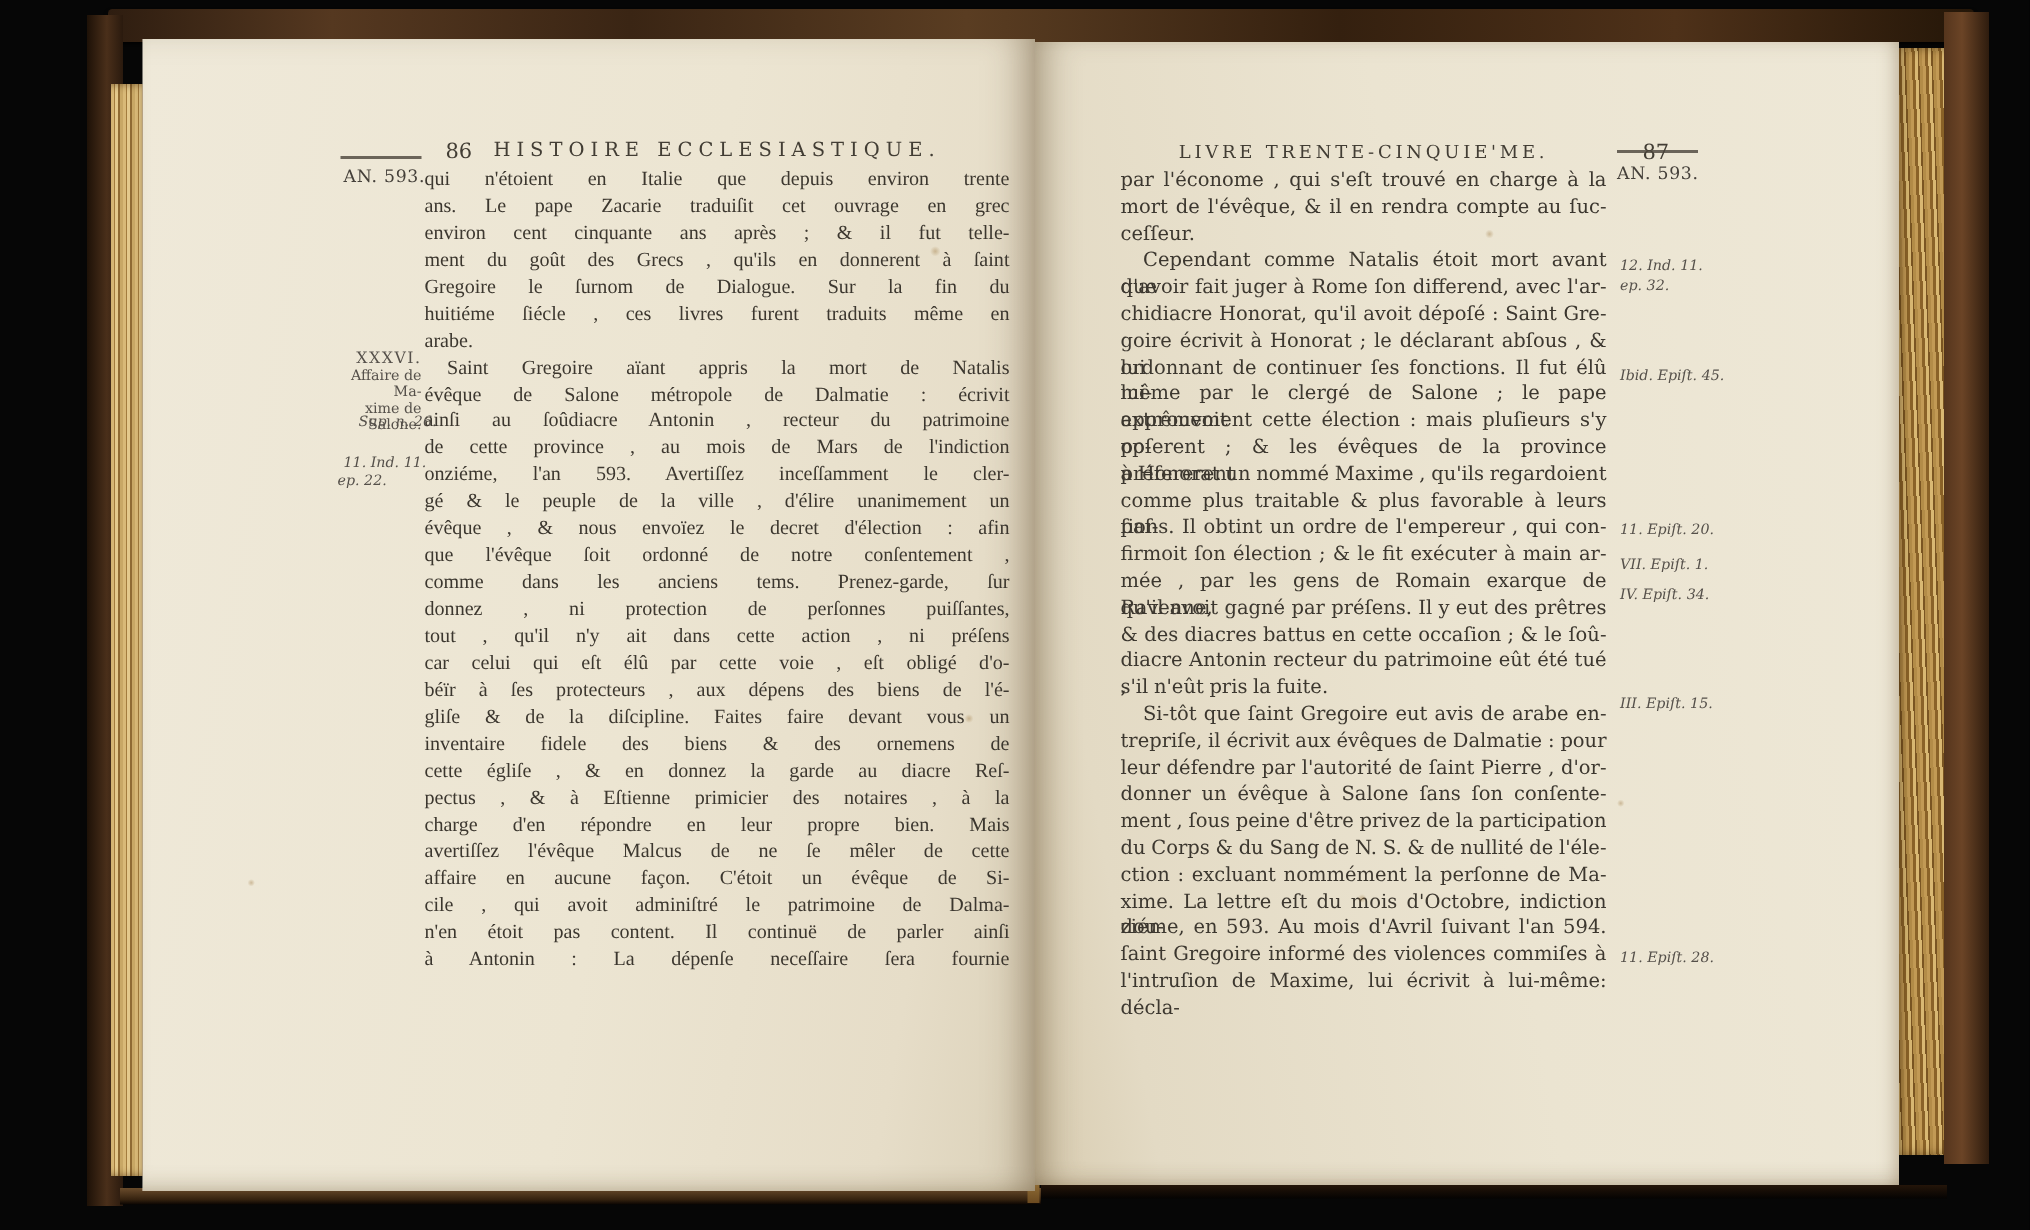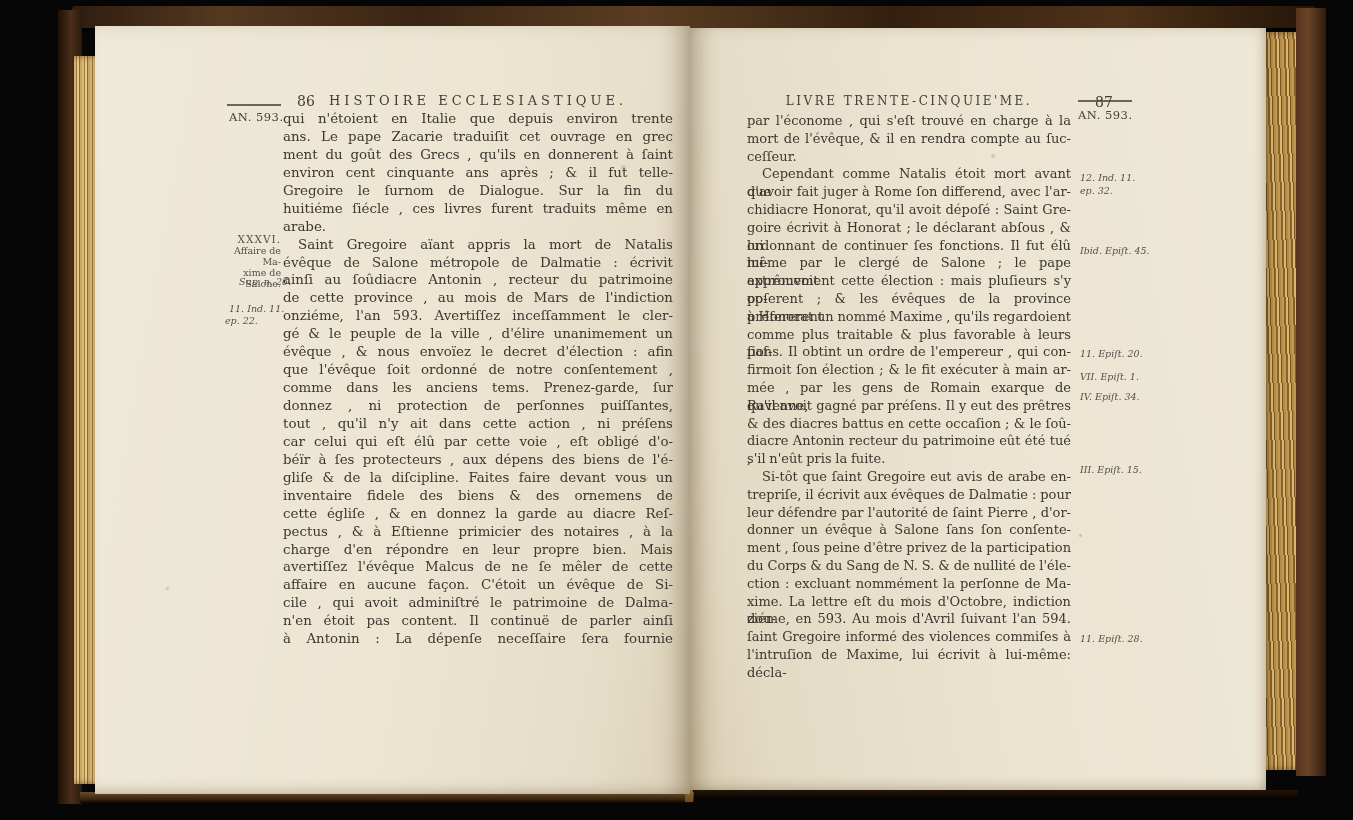--- a/index.html
+++ b/index.html
@@ -36,21 +36,21 @@
     box-shadow:inset -20px 0 26px -14px rgba(90,68,38,.5), inset 0 -10px 14px -10px rgba(110,85,50,.35);}
   .page.right{left:632px;top:24px;width:576px;height:762px;
     background:linear-gradient(260deg,#eee8d7 0%,#ebe4d1 50%,#e3dac4 88%,#d9cdb2 99%);
     box-shadow:inset 18px 0 24px -13px rgba(90,68,38,.48), inset -9px 0 12px -7px rgba(120,95,60,.4), inset 0 -10px 14px -10px rgba(110,85,50,.3);}
   .page-header{position:absolute;height:18px;}
   .running-title{display:block;text-align:center;font-size:13px;letter-spacing:4px;color:#423d34;}
   .running-title.rt{font-size:12px;letter-spacing:2.5px;}
   .pagenum{position:absolute;top:0;font-size:14px;color:#423d34;}
 
   .body-text{position:absolute;color:#3c372f;}
-  .body-text.lt{left:188px;top:84px;width:390px;font-size:13.4px;}
+  .body-text.lt{left:188px;top:84px;width:390px;font-size:13.4px;font-family:Liberation Serif, serif;}
   .body-text.rt{left:57px;top:84px;width:324px;font-size:13px;}
   .tline{line-height:17.95px;height:17.95px;white-space:normal;
     text-align:justify;text-align-last:justify;-moz-text-align-last:justify;word-spacing:-0.4px;}
   .body-text.rt .tline{line-height:17.8px;height:17.8px;}
   .para.indent .tline:first-child{text-indent:15px;}
   .para.ends .tline:last-child{text-align-last:left;-moz-text-align-last:left;}
 
   
   .mnote{position:absolute;color:#55504a;font-size:9.5px;line-height:11px;}
   .mnote.it{font-style:italic;}
@@ -93,22 +93,22 @@
         <div>xime de Salone.</div>
       </div>
       <div class="mnote it" style="left:144px;top:250px">Sup. n. 26.</div>
       <div class="mnote it" style="left:134px;top:277px">11. Ind. 11.</div>
       <div class="mnote it" style="left:130px;top:289px">ep. 22.</div>
 
       <div class="body-text lt">
           <div class="para ends">
             <div class="tline">qui n'étoient en Italie que depuis environ trente</div>
             <div class="tline">ans. Le pape Zacarie traduiſit cet ouvrage en grec</div>
+            <div class="tline">environ cent cinquante ans après ; &amp; il fut telle-</div>
             <div class="tline">ment du goût des Grecs , qu'ils en donnerent à ſaint</div>
-            <div class="tline">environ cent cinquante ans après ; &amp; il fut telle-</div>
             <div class="tline">Gregoire le ſurnom de Dialogue.  Sur la fin du</div>
             <div class="tline">huitiéme ſiécle , ces livres furent traduits même en</div>
             <div class="tline">arabe.</div>
           </div>
           <div class="para indent">
             <div class="tline">Saint Gregoire aïant appris la mort de Natalis</div>
             <div class="tline">évêque de Salone métropole de Dalmatie : écrivit</div>
             <div class="tline">ainſi au ſoûdiacre Antonin , recteur du patrimoine</div>
             <div class="tline">de cette province , au mois de Mars de l'indiction</div>
             <div class="tline">onziéme, l'an 593. Avertiſſez inceſſamment le cler-</div>

